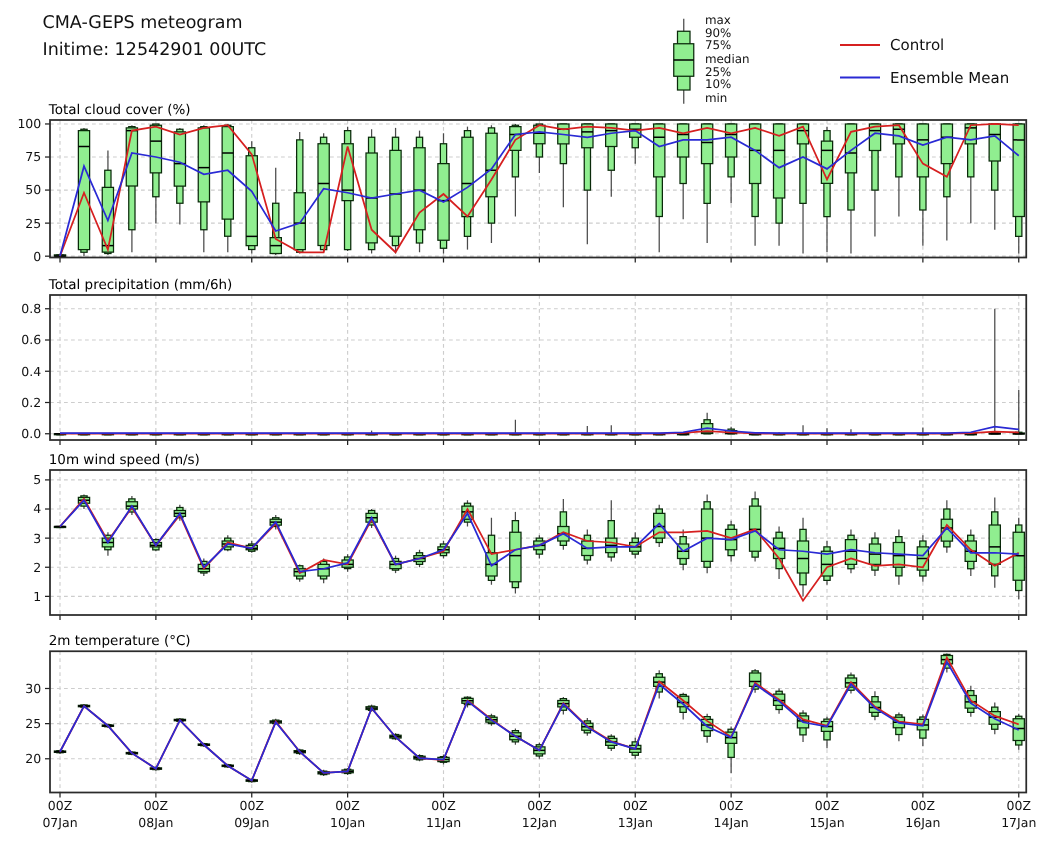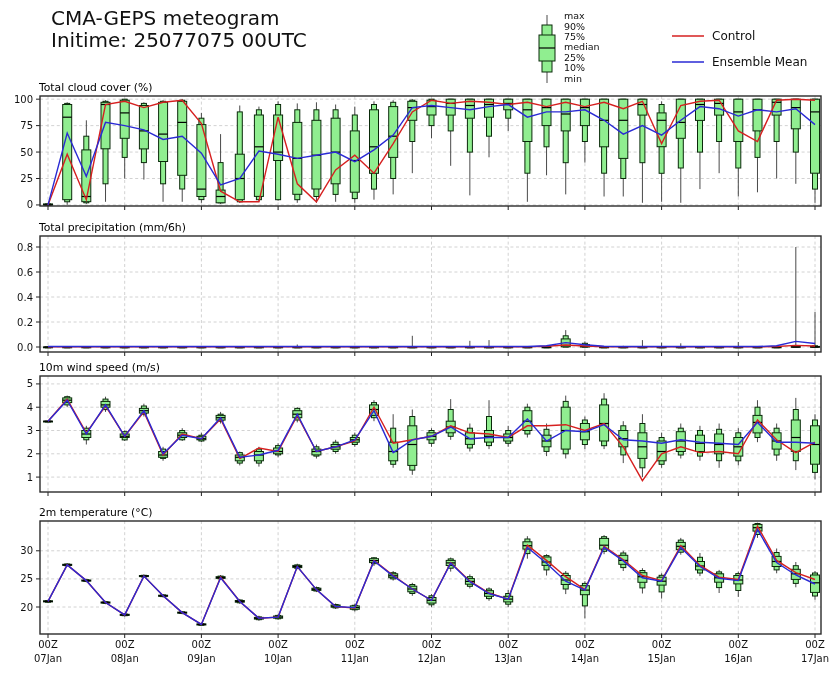--- a/index.html
+++ b/index.html
@@ -1,17 +1,17 @@
 <!DOCTYPE html>
 <html><head>
 <meta charset="utf-8">
 <style>
   html,body{margin:0;padding:0;background:#fff;}
   .page{position:relative;width:839px;height:680px;background:#fff;font-family:"DejaVu Sans","Liberation Sans",sans-serif;overflow:hidden;}
-  .header{position:absolute;left:51px;top:7px;font-size:20px;line-height:22px;color:#111;}
+  .header{position:absolute;left:34px;top:7px;font-size:14px;line-height:22px;color:#111;}
   svg{position:absolute;left:0;top:0;}
   .grid{stroke:#cdcdcd;stroke-width:0.9;stroke-dasharray:3,2.6;fill:none;}
   .frame{fill:none;stroke:#2b2b2b;stroke-width:1.4;}
   .tick{stroke:#222;stroke-width:1;}
   .ylab{font-size:10px;fill:#111;text-anchor:end;font-family:"DejaVu Sans","Liberation Sans",sans-serif;}
   .xlab{font-size:10px;fill:#111;text-anchor:middle;font-family:"DejaVu Sans","Liberation Sans",sans-serif;}
   .ptitle{font-size:10.8px;fill:#000;font-family:"DejaVu Sans","Liberation Sans",sans-serif;}
   .whisker{stroke:#4a4a4a;stroke-width:1;}
   .bx{stroke:#0a2a0a;stroke-width:1;}
   .med{stroke:#000;stroke-width:1.2;}
@@ -867,15 +867,15 @@
       </g>
       <g>
         <line x1="672" y1="36" x2="704" y2="36" stroke="#d62020" stroke-width="1.5"></line>
         <text x="712" y="40" class="legline-lab">Control</text>
         <line x1="672" y1="62" x2="704" y2="62" stroke="#2a2ad4" stroke-width="1.5"></line>
         <text x="712" y="66" class="legline-lab">Ensemble Mean</text>
       </g>
     </svg>
   <div class="header">
     <div>CMA-GEPS meteogram</div>
-    <div>Initime: 25077075 00UTC</div>
+    <div>Initime: 12542901 00UTC</div>
   </div>
 </div>
 
 </body></html>

